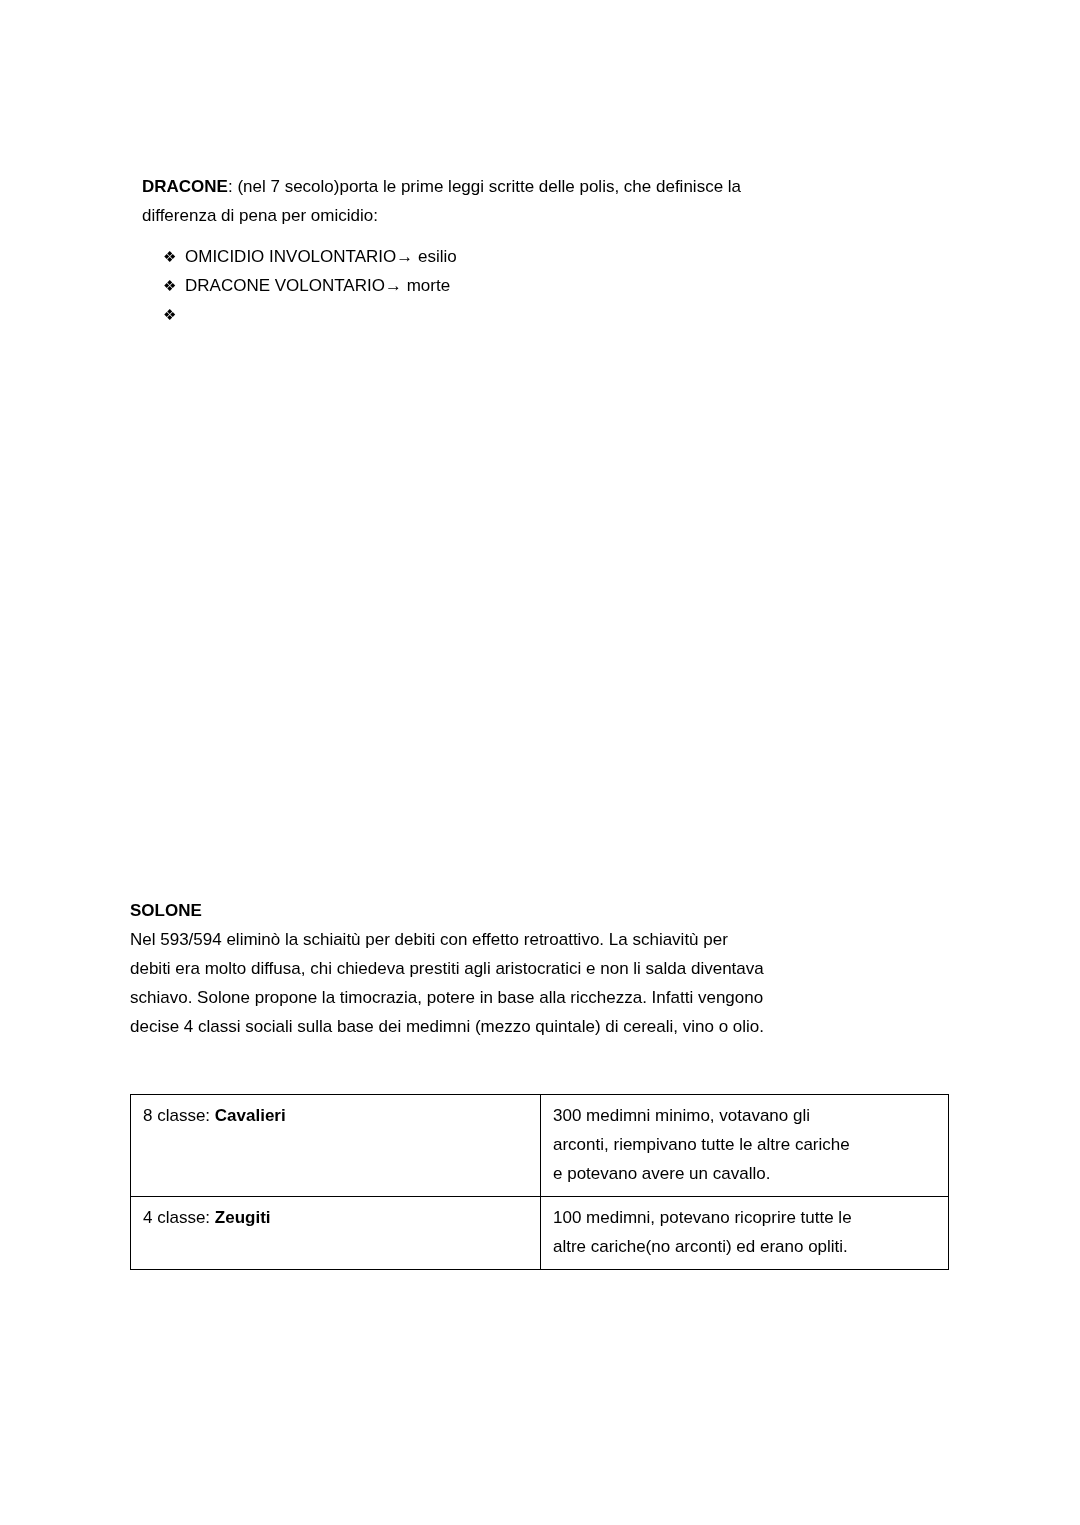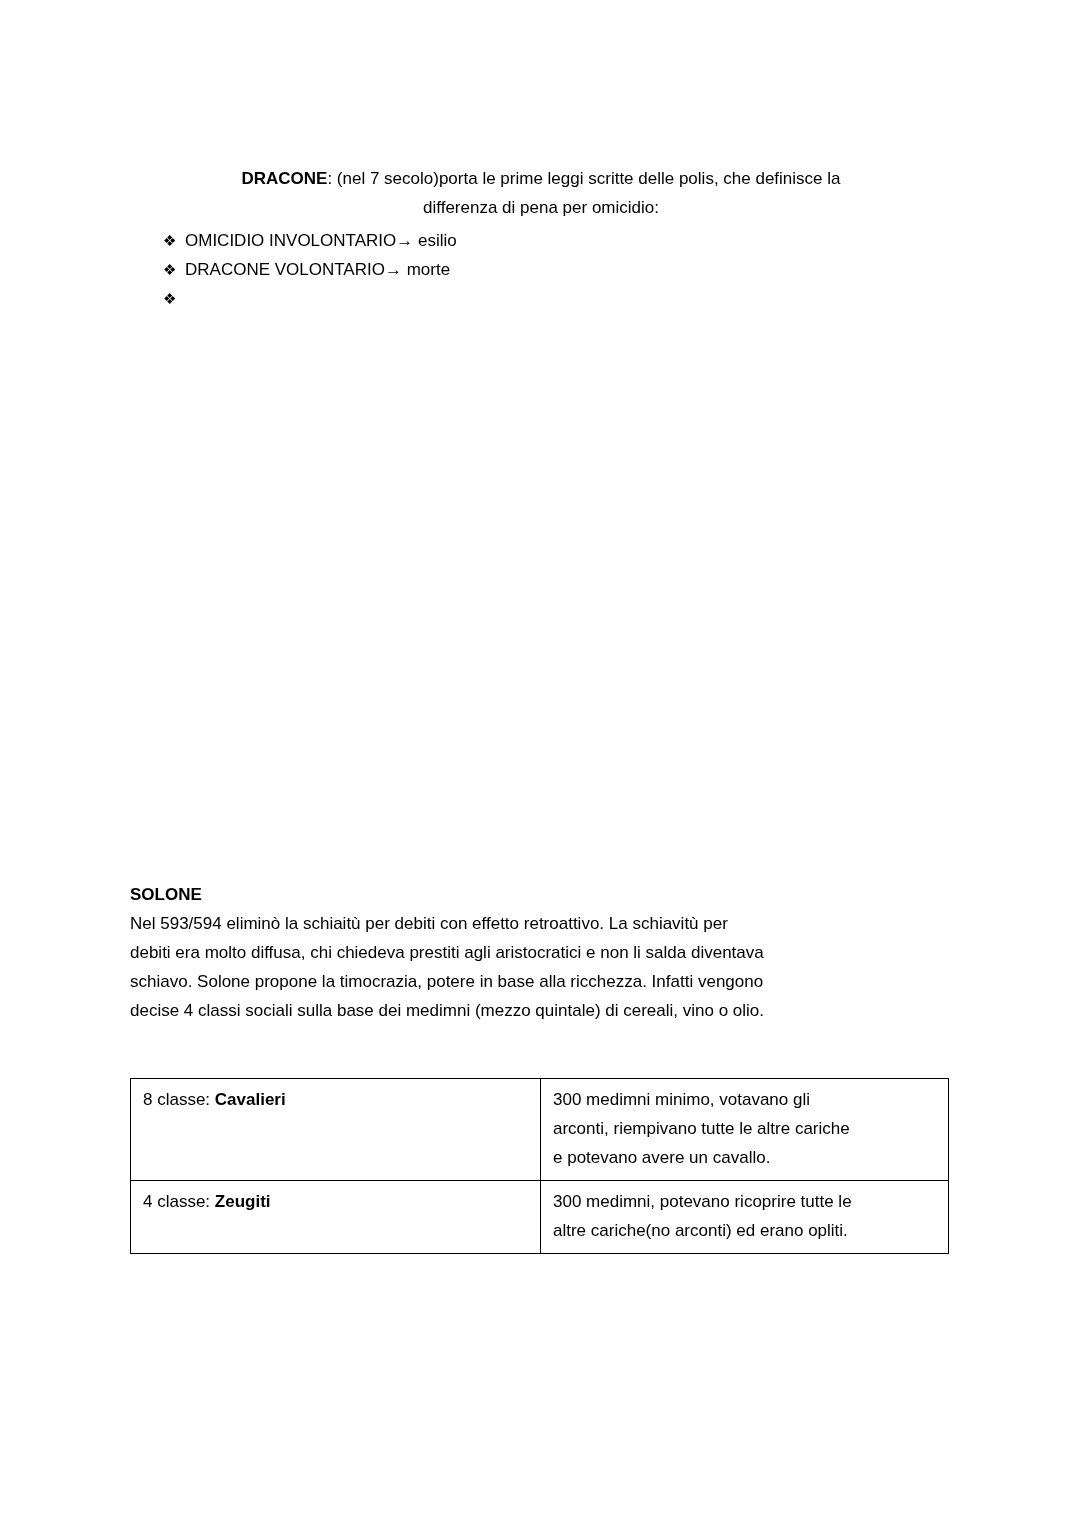--- a/index.html
+++ b/index.html
@@ -20,21 +20,21 @@
     min-height: 1525px;
     background: #ffffff;
     padding: 160px 128px 40px 130px;
   }
   .content {
     width: 822px;
   }
   .preline { white-space: pre-line; }
   b, strong { font-weight: bold; }
 
-  .intro { margin: 4px; text-align: center; }
+  .intro { margin: 12px; }
 
   .bullet-list {
     margin-top: 3px;
     list-style: none;
   }
   .bullet-item {
     display: flex;
     align-items: flex-start;
     padding-left: 33px;
   }
@@ -97,20 +97,20 @@
     <table class="classes-table">
       <tbody>
         <tr>
           <td class="col-class"><span>8 classe: </span><strong>Cavalieri</strong></td>
           <td class="col-desc preline">300 medimni minimo, votavano gli
 arconti, riempivano tutte le altre cariche
 e potevano avere un cavallo.</td>
         </tr>
         <tr>
           <td class="col-class"><span>4 classe: </span><strong>Zeugiti</strong></td>
-          <td class="col-desc preline">300 medimni, potevano ricoprire tutte le
+          <td class="col-desc preline">100 medimni, potevano ricoprire tutte le
 altre cariche(no arconti) ed erano opliti.</td>
         </tr>
       </tbody>
     </table>
 
   </div>
 </div>
 
 </body></html>

